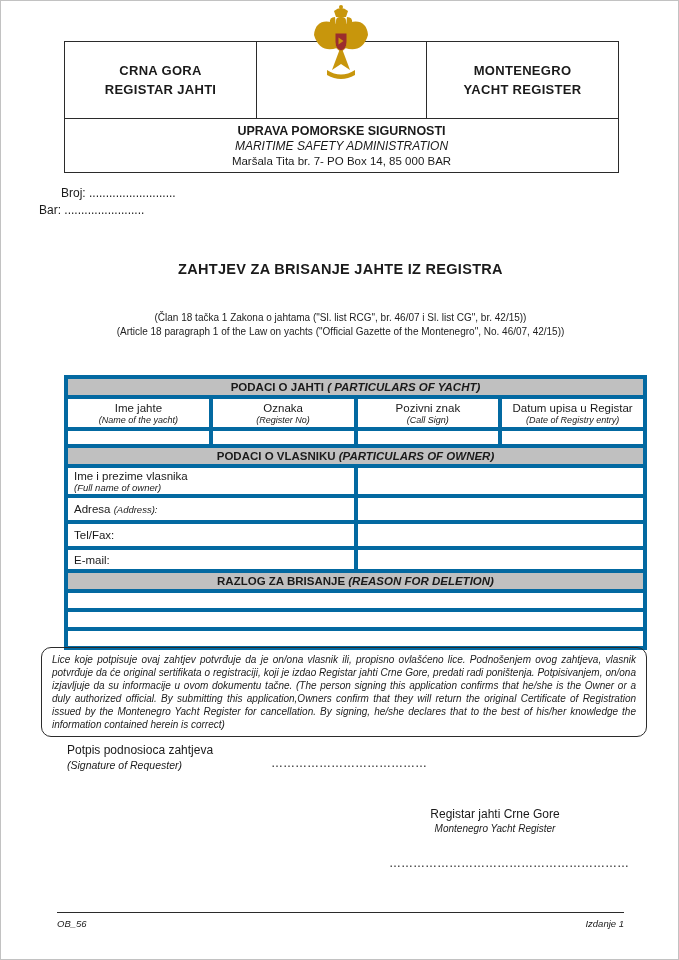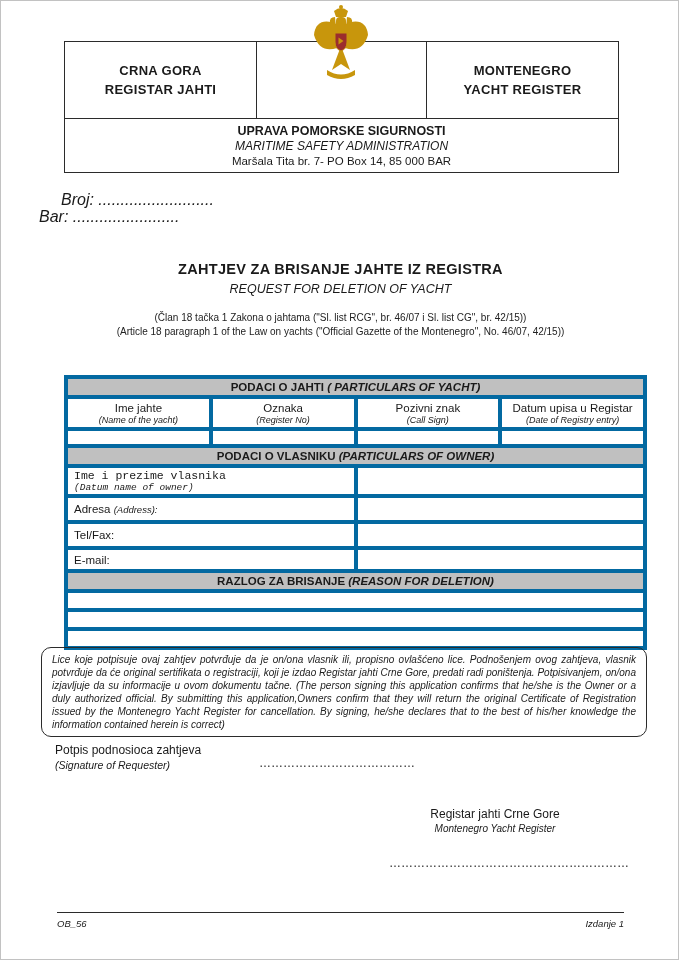--- a/index.html
+++ b/index.html
@@ -18,56 +18,56 @@
   
   table { border-collapse: collapse; }
   .letterhead { position: absolute; left: 63px; top: 40px; width: 554px; table-layout: fixed; }
   .letterhead td { border: 1px solid #2b2b2b; vertical-align: middle; text-align: center; }
   .hbox { height: 77px; font-weight: bold; font-size: 13px; line-height: 1.5; letter-spacing: .3px; }
   .admin-cell { height: 54px; }
   .admin-l1 { font-weight: bold; font-size: 12.5px; }
   .admin-l2 { font-style: italic; font-size: 12px; margin-top: 1px; }
   .admin-l3 { font-size: 11.5px; margin-top: 2px; }
   
-  .ref-block { position: absolute; left: 38px; top: 190px; font-size: 16px; line-height: 17px; font-style: italic; }
+  .ref-block { position: absolute; left: 38px; top: 184px; font-size: 12px; line-height: 17px; }
   .ref-broj { padding-left: 22px; }
   
   .title-block { position: absolute; left: 0; top: 260px; width: 679px; text-align: center; }
   .title-main { font-weight: bold; font-size: 14.5px; letter-spacing: .3px; }
   .title-sub { font-style: italic; font-size: 12.5px; margin-top: 5px; }
   .legal-block { position: absolute; left: 0; top: 310px; width: 679px; text-align: center; font-size: 10px; line-height: 14px; color: #222; }
   
   .ftable { position: absolute; left: 63px; width: 583px; table-layout: fixed; }
   .ftable td { border: 4px solid #0369a1; font-size: 11.5px; vertical-align: middle; }
   .sec-head { background: #c0c0c0; text-align: center; font-weight: bold; font-size: 12px; height: 20px; }
   .sec-head .en { font-style: italic; }
   .t-yacht { top: 374px; }
   .t-yacht .colhead { text-align: center; height: 32px; }
   .colhead .sub { display: block; font-style: italic; font-size: 9px; margin-top: 1px; }
   .t-yacht .blank-row td { height: 18px; }
   .t-owner { top: 443px; }
   .t-owner .lab { padding-left: 6px; }
   .lab .sub { font-style: italic; font-size: 9.5px; }
   .lab .sub-block { display: block; font-style: italic; font-size: 9.5px; }
-  .r-name td { height: 30px; font-family: Liberation Mono, monospace; }
+  .r-name td { height: 30px; }
   .r-addr td { height: 26px; }
   .r-tel td  { height: 26px; }
   .r-mail td { height: 24px; }
   .t-reason { top: 568px; }
   .t-reason .blank td { height: 19px; }
   
   .declaration {
     position: absolute; left: 40px; top: 646px; width: 606px;
     border: 1px solid #2b2b2b; border-radius: 10px;
     padding: 5px 10px;
     font-style: italic; font-size: 10px; line-height: 1.3;
     text-align: justify; color: #222;
   }
   
-  .sig-block { position: absolute; left: 54px; top: 742px; display: flex; align-items: flex-end; }
+  .sig-block { position: absolute; left: 66px; top: 742px; display: flex; align-items: flex-end; }
   .sig-l1 { font-size: 12px; }
   .sig-l2 { font-style: italic; font-size: 10.5px; margin-top: 2px; }
   .sig-dots { font-size: 12px; margin-left: 58px; padding-bottom: 1px; }
   .registrar-block { position: absolute; left: 388px; top: 806px; width: 212px; text-align: center; }
   .reg-l1 { font-size: 12px; }
   .reg-l2 { font-style: italic; font-size: 10px; margin-top: 2px; }
   .reg-dots { font-size: 12px; margin-top: 22px; white-space: nowrap; }
   
   .footer {
     position: absolute; left: 56px; top: 911px; width: 567px;
@@ -122,21 +122,20 @@
   </tbody>
     </table>
 
   <div class="ref-block">
     <div class="ref-broj">Broj: ..........................</div>
     <div class="ref-bar">Bar: ........................</div>
   </div>
 
   <div class="title-block">
     <div class="title-main">ZAHTJEV ZA BRISANJE JAHTE IZ REGISTRA</div>
-    <div class="title-sub">REQUEST FOR DELETION OF YACHT</div>
   </div>
   <div class="legal-block">
     <div>(Član 18 tačka 1 Zakona o jahtama ("Sl. list RCG", br. 46/07 i Sl. list CG", br. 42/15))</div>
     <div>(Article 18 paragraph 1 of the Law on yachts ("Official Gazette of the Montenegro", No. 46/07, 42/15))</div>
   </div>
 
   <table class="ftable t-yacht">
     <tbody>
         <tr>
       <td colspan="4" class="sec-head"><span>PODACI O JAHTI</span><span class="en"> ( PARTICULARS OF YACHT)</span></td>
@@ -155,21 +154,21 @@
     </tr>
   </tbody>
     </table>
 
   <table class="ftable t-owner">
     <tbody>
         <tr>
       <td colspan="2" class="sec-head"><span>PODACI O VLASNIKU</span><span class="en">  (PARTICULARS OF OWNER)</span></td>
     </tr>
     <tr class="r-name">
-      <td class="lab" style="width:148px"><span>Ime i prezime vlasnika</span><span class="sub-block">(Datum name of owner)</span></td>
+      <td class="lab" style="width:148px"><span>Ime i prezime vlasnika</span><span class="sub-block">(Full name of owner)</span></td>
       <td style="width:435px"></td>
     </tr>
     <tr class="r-addr">
       <td class="lab"><span>Adresa </span><span class="sub">(Address):</span></td>
       <td></td>
     </tr>
     <tr class="r-tel">
       <td class="lab"><span>Tel/Fax:</span></td>
       <td></td>
     </tr>

